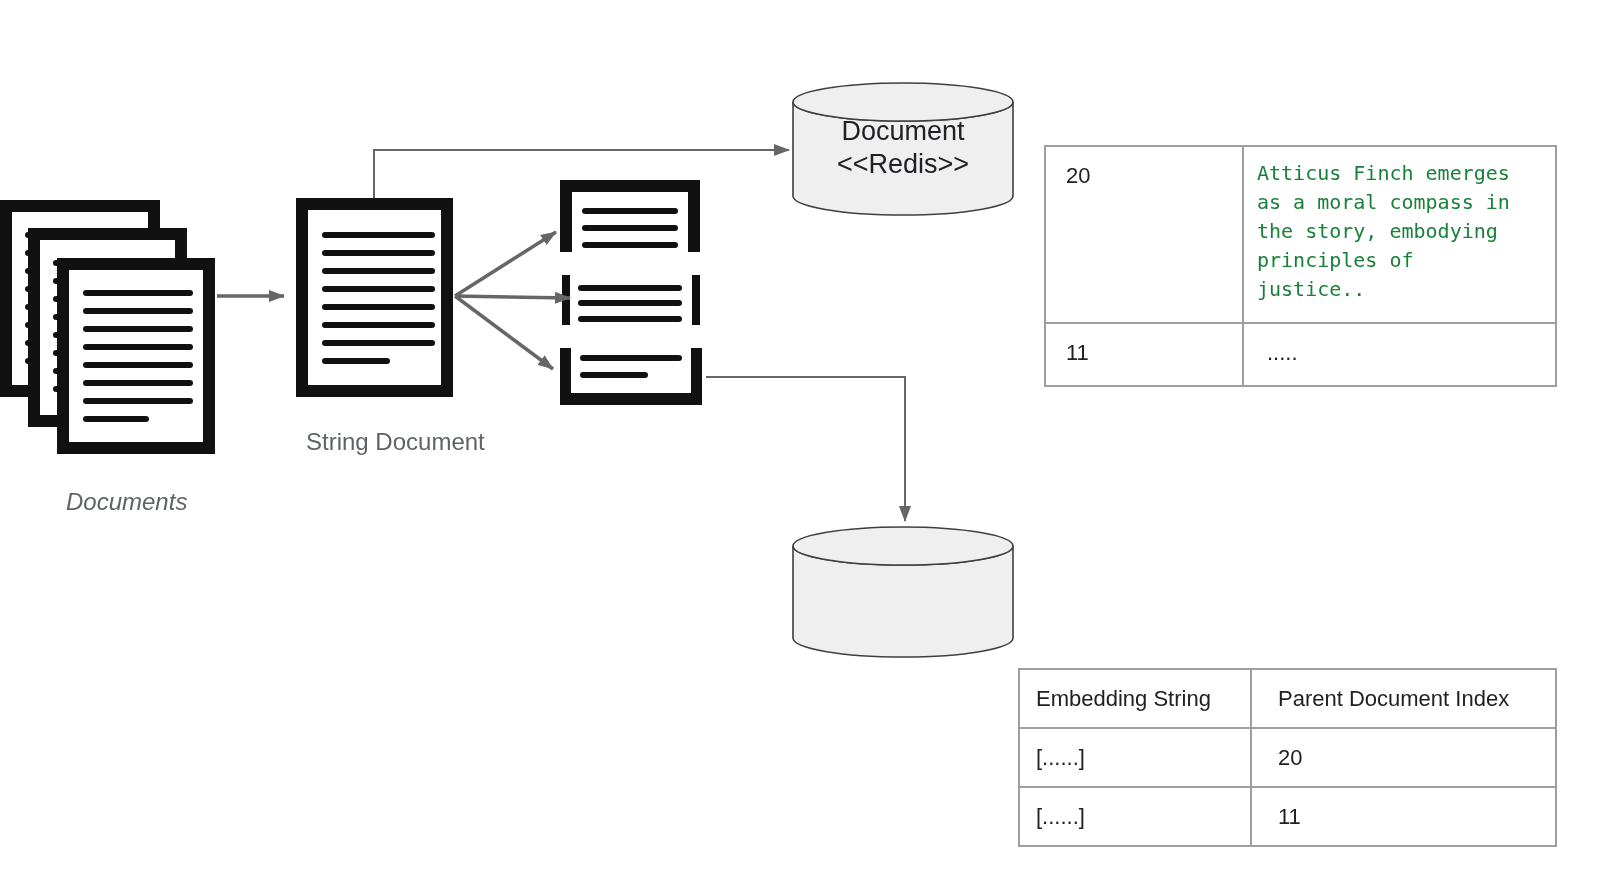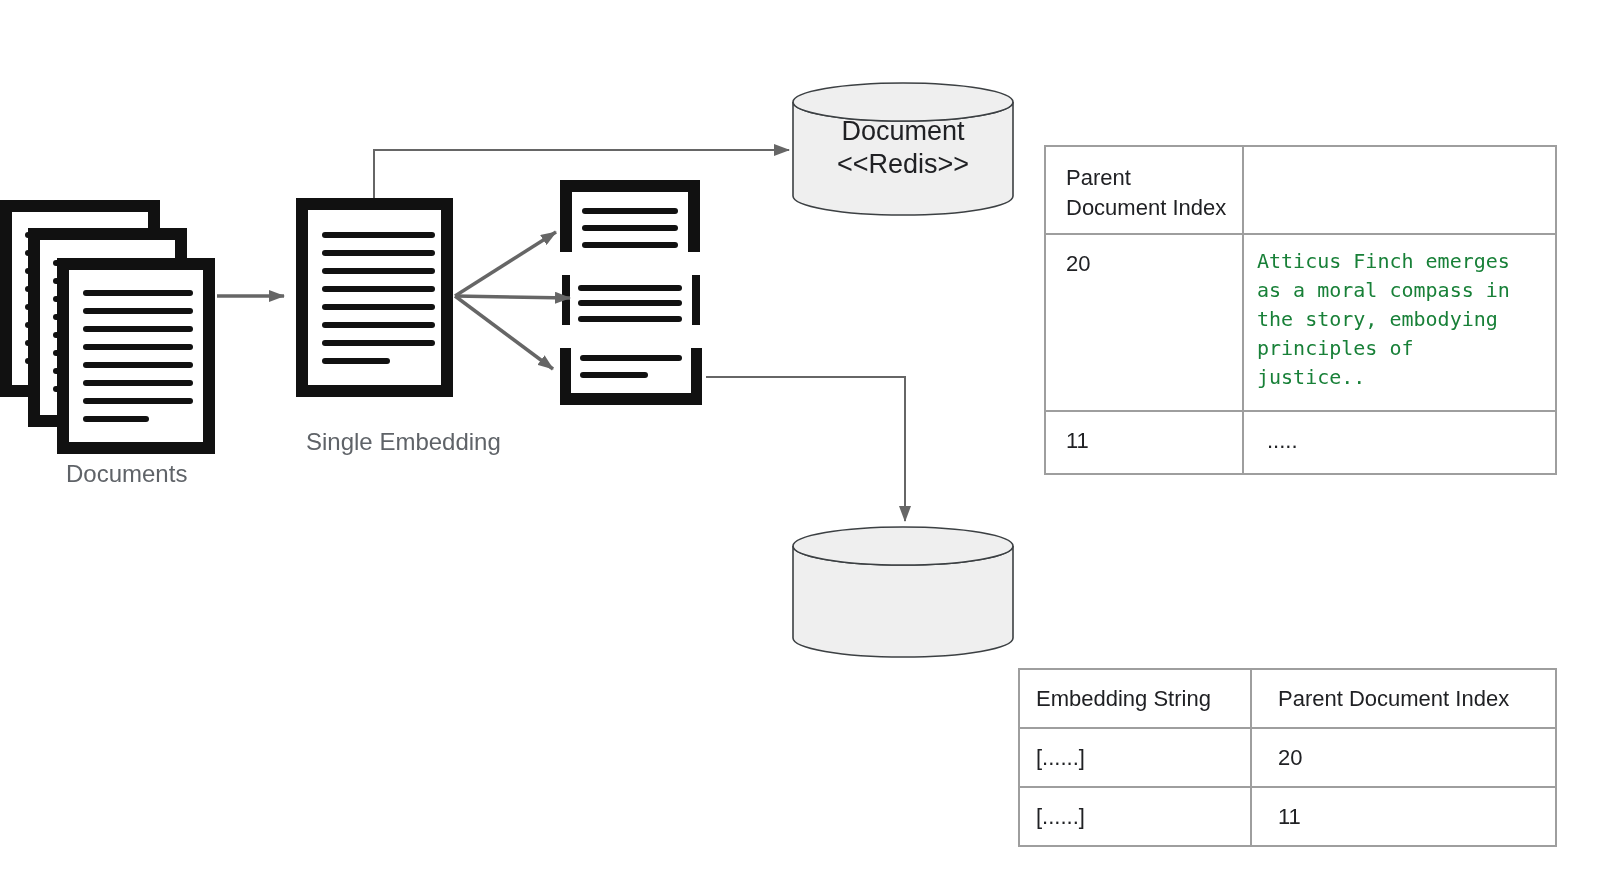--- a/index.html
+++ b/index.html
@@ -58,33 +58,33 @@
       <div class="dline" style="left:14px;top:20px;width:110px;"></div>
       <div class="dline" style="left:14px;top:38px;width:110px;"></div>
       <div class="dline" style="left:14px;top:56px;width:110px;"></div>
       <div class="dline" style="left:14px;top:74px;width:110px;"></div>
       <div class="dline" style="left:14px;top:92px;width:110px;"></div>
       <div class="dline" style="left:14px;top:110px;width:110px;"></div>
       <div class="dline" style="left:14px;top:128px;width:110px;"></div>
       <div class="dline" style="left:14px;top:146px;width:66px;"></div>
     </div>
   </div>
-  <div class="lbl" style="left:66px;top:460px;">Documents</div>
+  <div class="lbl" style="left:66px;top:488px;font-style:italic;">Documents</div>
 
   <div class="doc" style="left:296px;top:198px;width:157px;height:199px;">
     <div class="dline" style="left:14px;top:22px;width:113px;"></div>
     <div class="dline" style="left:14px;top:40px;width:113px;"></div>
     <div class="dline" style="left:14px;top:58px;width:113px;"></div>
     <div class="dline" style="left:14px;top:76px;width:113px;"></div>
     <div class="dline" style="left:14px;top:94px;width:113px;"></div>
     <div class="dline" style="left:14px;top:112px;width:113px;"></div>
     <div class="dline" style="left:14px;top:130px;width:113px;"></div>
     <div class="dline" style="left:14px;top:148px;width:68px;"></div>
   </div>
-  <div class="lbl" style="left:306px;top:428px;">Single Embedding</div>
+  <div class="lbl" style="left:306px;top:428px;">String Document</div>
 
   <div>
     <div class="chunk chunk-top" style="left:560px;top:180px;width:140px;height:72px;">
       <div class="dline" style="left:10px;top:16px;width:96px;"></div>
       <div class="dline" style="left:10px;top:33px;width:96px;"></div>
       <div class="dline" style="left:10px;top:50px;width:96px;"></div>
     </div>
     <div class="chunk chunk-mid" style="left:562px;top:275px;width:138px;height:50px;">
       <div class="dline" style="left:8px;top:10px;width:104px;"></div>
       <div class="dline" style="left:8px;top:25px;width:104px;"></div>
@@ -127,25 +127,20 @@
     <span>Document</span>
     <span>&lt;&lt;Redis&gt;&gt;</span>
   </div>
 
   <table class="grid" style="left:1044px;top:145px;width:511px;">
     <colgroup>
         <col style="width:198px">
         <col style="width:313px">
       </colgroup>
     <tbody>
-        <tr style="height:85px;">
-      <th class="pre-wrap">Parent
-Document Index</th>
-      <th></th>
-    </tr>
     <tr style="height:177px;">
       <td>20</td>
       <td style="padding-top:12px;padding-left:13px;">
         <div class="code">Atticus Finch emerges as a moral compass in the story, embodying principles of justice..</div>
       </td>
     </tr>
     <tr style="height:63px;">
       <td class="mid-v">11</td>
       <td class="mid-v" style="padding-left:23px;">.....</td>
     </tr>

